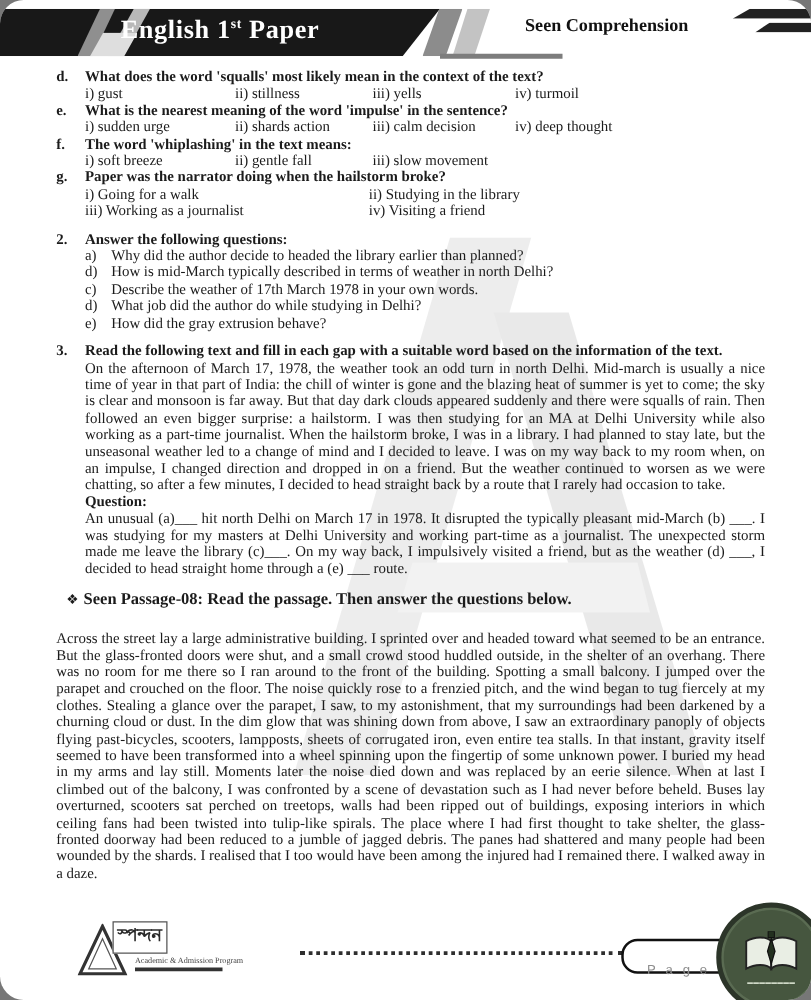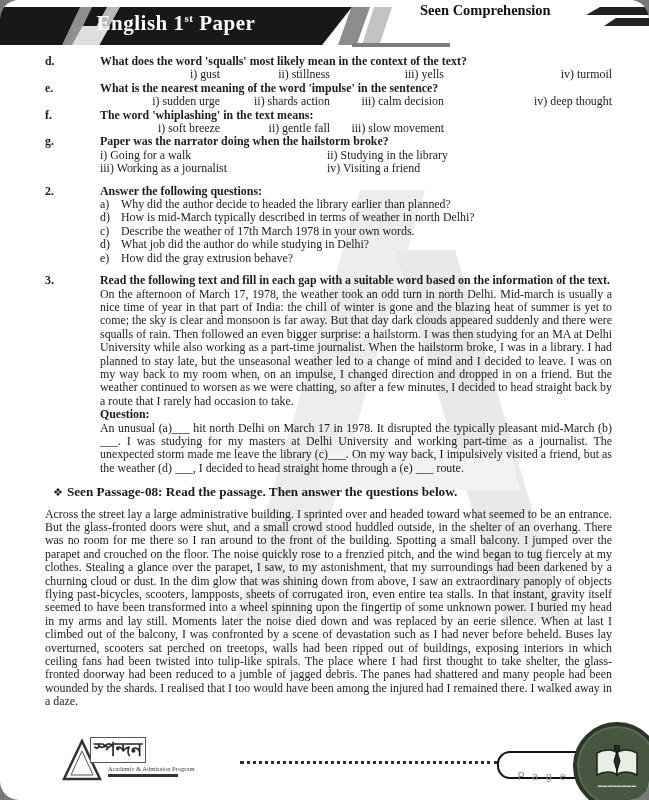--- a/index.html
+++ b/index.html
@@ -15,45 +15,45 @@
   .stripe{position:absolute;top:7px;height:38px;}
   .st1{left:62px;width:30px;background:#8f8f8f;clip-path:polygon(100% 0,60% 0,0 100%,40% 100%);}
   .st2{left:86px;width:34px;background:#b9b9b9;clip-path:polygon(100% 0,62% 0,0 100%,38% 100%);}
   .st3{left:72px;top:26px;width:38px;height:19px;background:#dedede;clip-path:polygon(28% 0,100% 0,72% 100%,0 100%);}
   .st4{left:338px;width:32px;background:#8c8c8c;clip-path:polygon(42% 0,100% 0,58% 100%,0 100%);}
   .st5{left:362px;width:30px;background:#c3c3c3;clip-path:polygon(40% 0,100% 0,58% 100%,0 100%);}
   .hdr-underline{position:absolute;top:43px;left:352px;width:98px;height:4px;background:#7d7d7d;}
   .hdr-title{position:absolute;top:11px;left:0;width:352px;text-align:center;
     color:#fff;font-weight:bold;font-size:21px;letter-spacing:.5px;}
   .hdr-title sup{font-size:11px;}
-  .hdr-right{position:absolute;top:2px;left:420px;font-weight:bold;font-size:14.5px;color:#111;}
+  .hdr-right{position:absolute;top:13px;left:420px;font-weight:bold;font-size:14.5px;color:#111;}
   .cbar{position:absolute;background:#222;height:8px;}
   .cbar1{top:7px;left:586px;width:63px;clip-path:polygon(14px 0,100% 0,100% 100%,0 100%);}
   .cbar2{top:18px;left:604px;width:45px;clip-path:polygon(12px 0,100% 0,100% 100%,0 100%);}
   
   .wm{position:absolute;left:210px;top:190px;width:380px;height:430px;opacity:.5;pointer-events:none;}
   
   .content{position:absolute;top:55px;left:45px;width:567px;font-size:11.9px;line-height:13.4px;}
   .bold{font-weight:bold;}
   .qrow{display:flex;}
   .qlabel{flex:0 0 23px;font-weight:bold;}
-  .qbody{flex:1;margin-left:32px;}
-  .opts4{display:grid;grid-template-columns:120px 110px 114px 1fr;text-align:right;}
+  .qbody{flex:1;}
+  .opts4{display:grid;grid-template-columns:120px 110px 114px 1fr;}
   .opts2{display:grid;grid-template-columns:227px 1fr;}
   .sec{margin-top:9px;}
   .q2item{display:flex;}
   .q2label{flex:0 0 21px;}
   .para{text-align:justify;}
-  .seen-h{font-weight:bold;font-size:13.2px;margin:10px 0 8px 8px;}
+  .seen-h{font-weight:bold;font-size:13.2px;margin:10px 0 18px 8px;}
   .diamond{font-family:"DejaVu Sans",sans-serif;font-size:11px;margin-right:4px;}
   
   .ftr{position:absolute;left:0;top:715px;width:649px;height:85px;}
   .logo{position:absolute;left:62px;top:22px;width:175px;}
   .logo-tri{position:absolute;left:0;top:2px;}
-  .logo-bn{position:absolute;left:28px;top:0;font-size:19px;font-weight:bold;color:#2a2a2a;
+  .logo-bn{position:absolute;left:28px;top:0;font-size:14px;font-weight:bold;color:#2a2a2a;
     border:1px solid #555;padding:0 3px;background:#fff;line-height:24px;}
   .logo-sub{position:absolute;left:46px;top:28px;font-size:6.5px;color:#444;white-space:nowrap;}
   .logo-subbar{position:absolute;left:46px;top:37px;width:70px;height:2.5px;background:#333;}
   .dots{position:absolute;left:240px;top:46px;width:258px;border-top:3.5px dotted #2e2e2e;}
   .pill{position:absolute;left:497px;top:36px;width:104px;height:24px;border:2.5px solid #111;
     border-radius:13px;background:#fff;display:flex;align-items:center;justify-content:center;
     font-family:"Liberation Sans","DejaVu Sans",sans-serif;font-size:10.5px;}
   .pill .pg{color:#8e8e8e;letter-spacing:2.5px;margin-top:22px;}
   .pill .bar{color:#333;margin:0 2px 0 5px;}
   .pill .num{font-weight:bold;color:#000;font-size:11.5px;}

